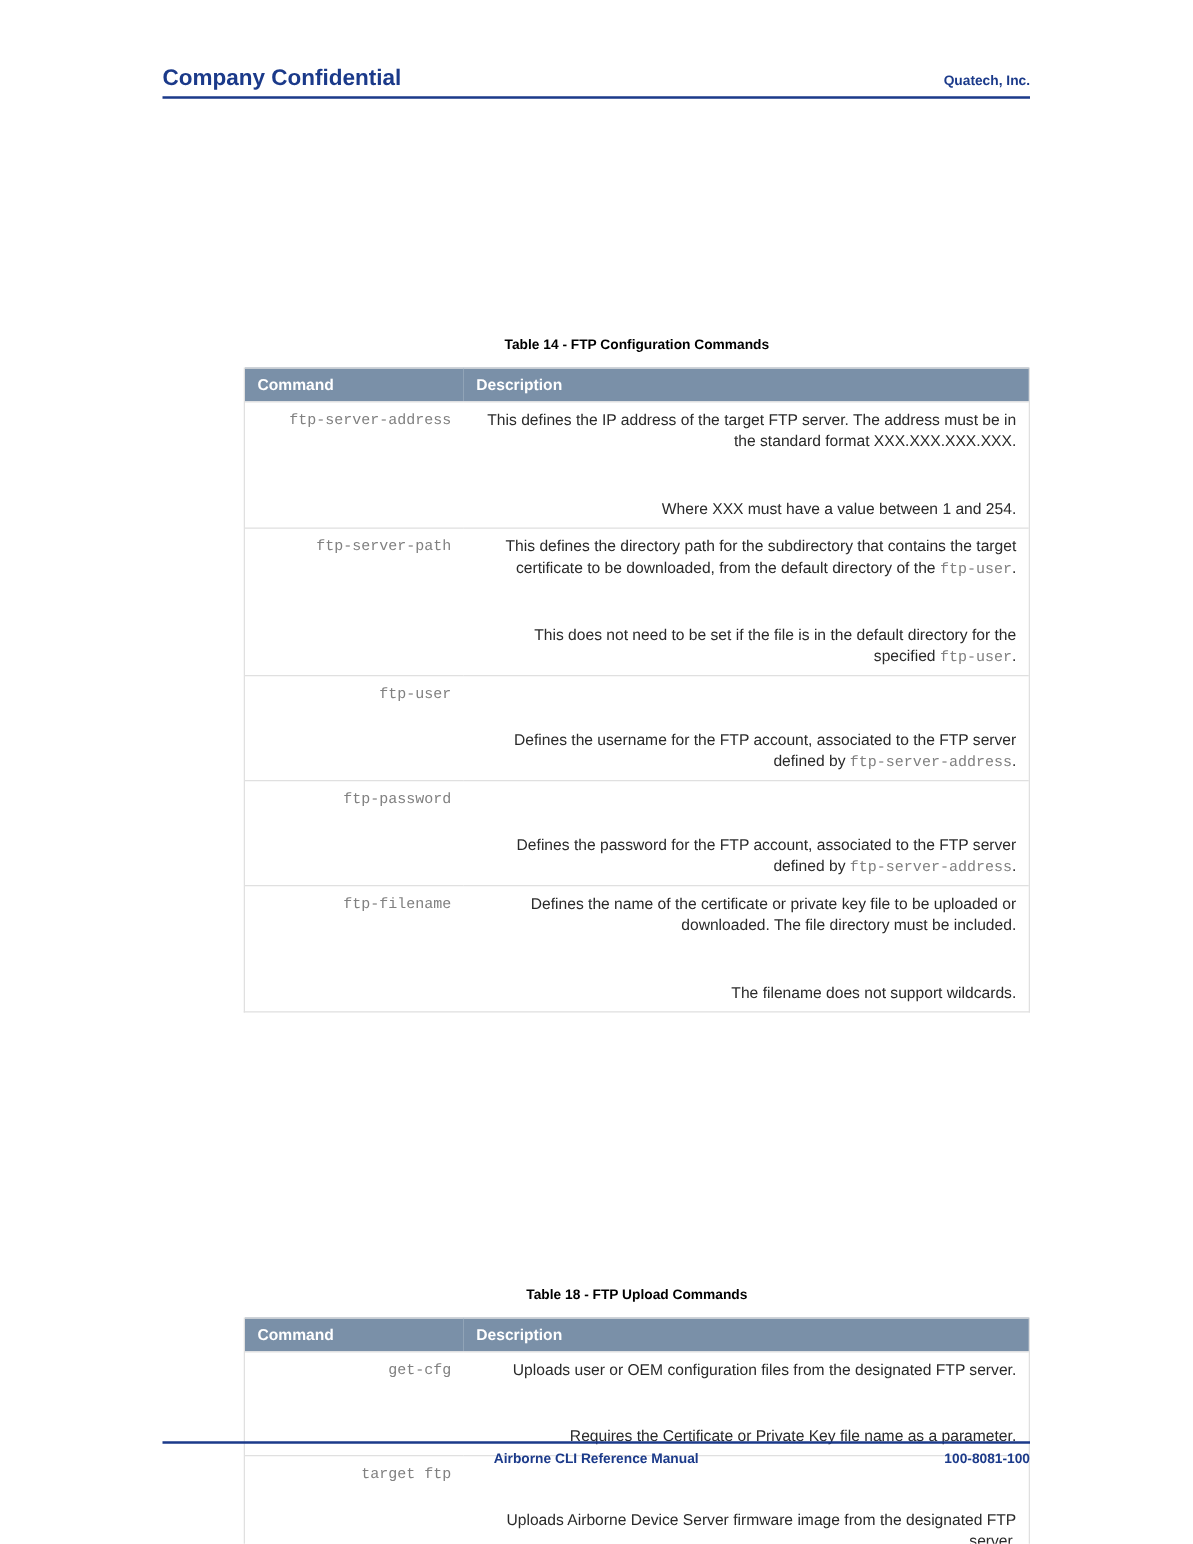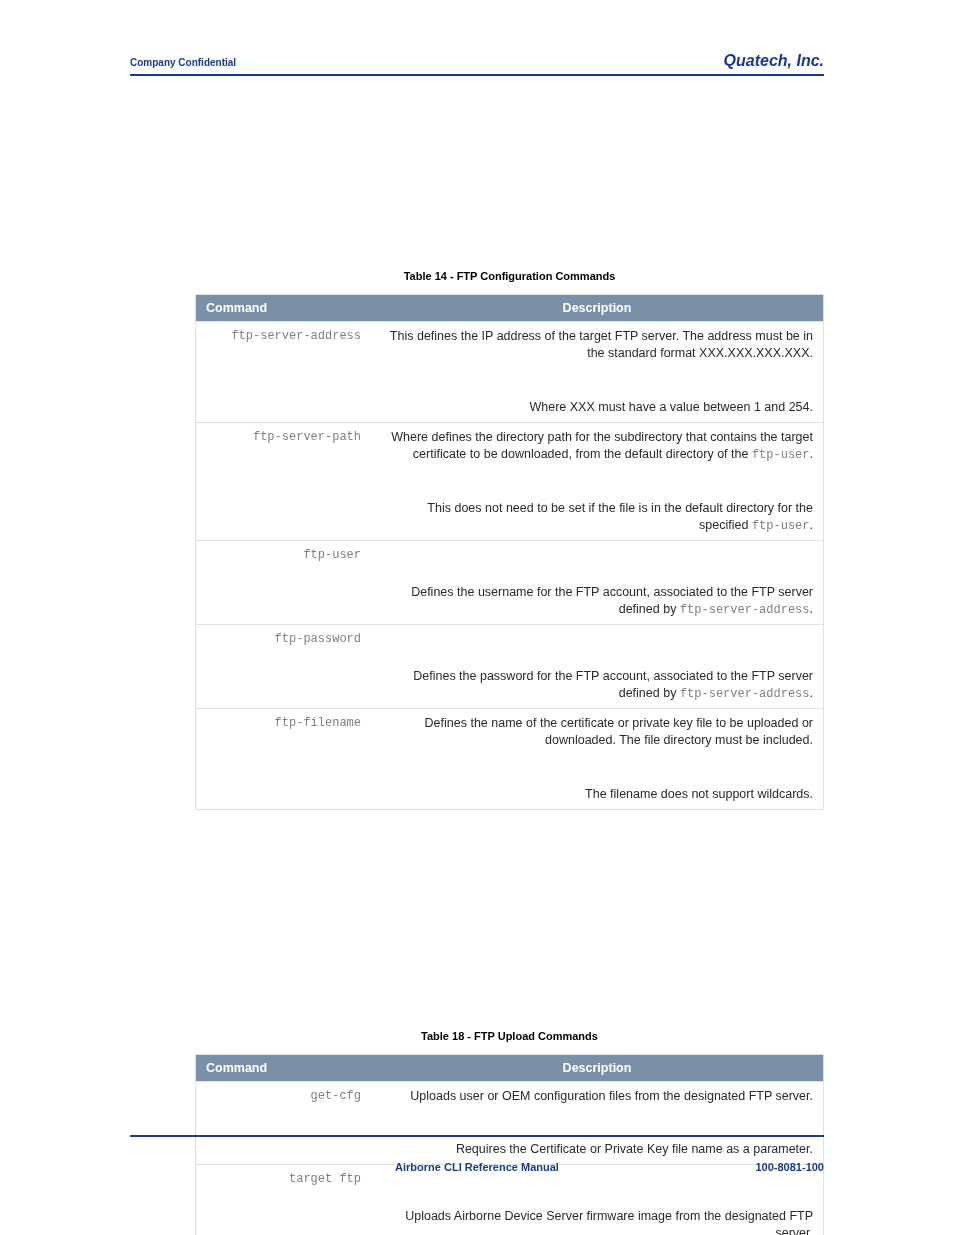--- a/index.html
+++ b/index.html
@@ -18,27 +18,26 @@
       right: 130px;
       display: flex;
       justify-content: space-between;
       align-items: baseline;
       border-bottom: 2px solid #1b3a8a;
       padding-bottom: 4px;
     }
     .header-left {
       color: #1b3a8a;
       font-weight: bold;
-      font-size: 10px;
+      font-size: 18px;
     }
     .header-right {
       color: #1b3a8a;
       font-weight: bold;
-      font-size: 16px;
-      font-style: italic;
+      font-size: 11px;
     }
     .content {
       position: absolute;
       top: 270px;
       left: 195px;
       right: 130px;
     }
     .table-title {
       text-align: center;
       font-weight: bold;
@@ -57,21 +56,21 @@
     }
     table thead th {
       background: #7a90a8;
       color: #ffffff;
       font-weight: bold;
       text-align: left;
       padding: 6px 10px;
       border-top: 1px solid #e0e0e0;
     }
     table thead th:first-child { text-align: left; }
-    table thead th.desc-col { text-align: center; }
+    table thead th.desc-col { text-align: left; }
     table tbody td {
       padding: 6px 10px;
       vertical-align: top;
       border-top: 1px solid #e0e0e0;
       color: #2a2a2a;
       line-height: 1.35;
       text-align: right;
     }
     .cmd-col {
       width: 175px;
@@ -86,21 +85,21 @@
     }
     .desc-p { margin-bottom: 10px; }
     .desc-p:last-child { margin-bottom: 0; margin-top: 37px; }
     .table2-wrap { margin-top: 220px; }
     .page-footer {
       position: absolute;
       bottom: 62px;
       left: 130px;
       right: 130px;
       border-top: 2px solid #1b3a8a;
-      padding-top: 24px;
+      padding-top: 6px;
       display: flex;
       justify-content: space-between;
       align-items: center;
       color: #1b3a8a;
       font-size: 11px;
       font-weight: bold;
     }
     .footer-center { position: absolute; left: 0; right: 0; text-align: center; }
     .footer-right, .footer-left { position: relative; z-index: 1; }
   </style>
@@ -126,21 +125,21 @@
       <tr>
         <td class="cmd-col">ftp-server-address</td>
         <td>
           <div class="desc-p">This defines the IP address of the target FTP server. The address must be in the standard format XXX.XXX.XXX.XXX.</div>
           <div class="desc-p">Where XXX must have a value between 1 and 254.</div>
         </td>
       </tr>
       <tr>
         <td class="cmd-col">ftp-server-path</td>
         <td>
-          <div class="desc-p"><span>Where defines the directory path for the subdirectory that contains the target certificate to be downloaded, from the default directory of the </span><span class="mono-inline">ftp-user</span><span>.</span></div>
+          <div class="desc-p"><span>This defines the directory path for the subdirectory that contains the target certificate to be downloaded, from the default directory of the </span><span class="mono-inline">ftp-user</span><span>.</span></div>
           <div class="desc-p"><span>This does not need to be set if the file is in the default directory for the specified </span><span class="mono-inline">ftp-user</span><span>.</span></div>
         </td>
       </tr>
       <tr>
         <td class="cmd-col">ftp-user</td>
         <td>
           <div class="desc-p"><span>Defines the username for the FTP account, associated to the FTP server defined by </span><span class="mono-inline">ftp-server-address</span><span>.</span></div>
         </td>
       </tr>
       <tr>

